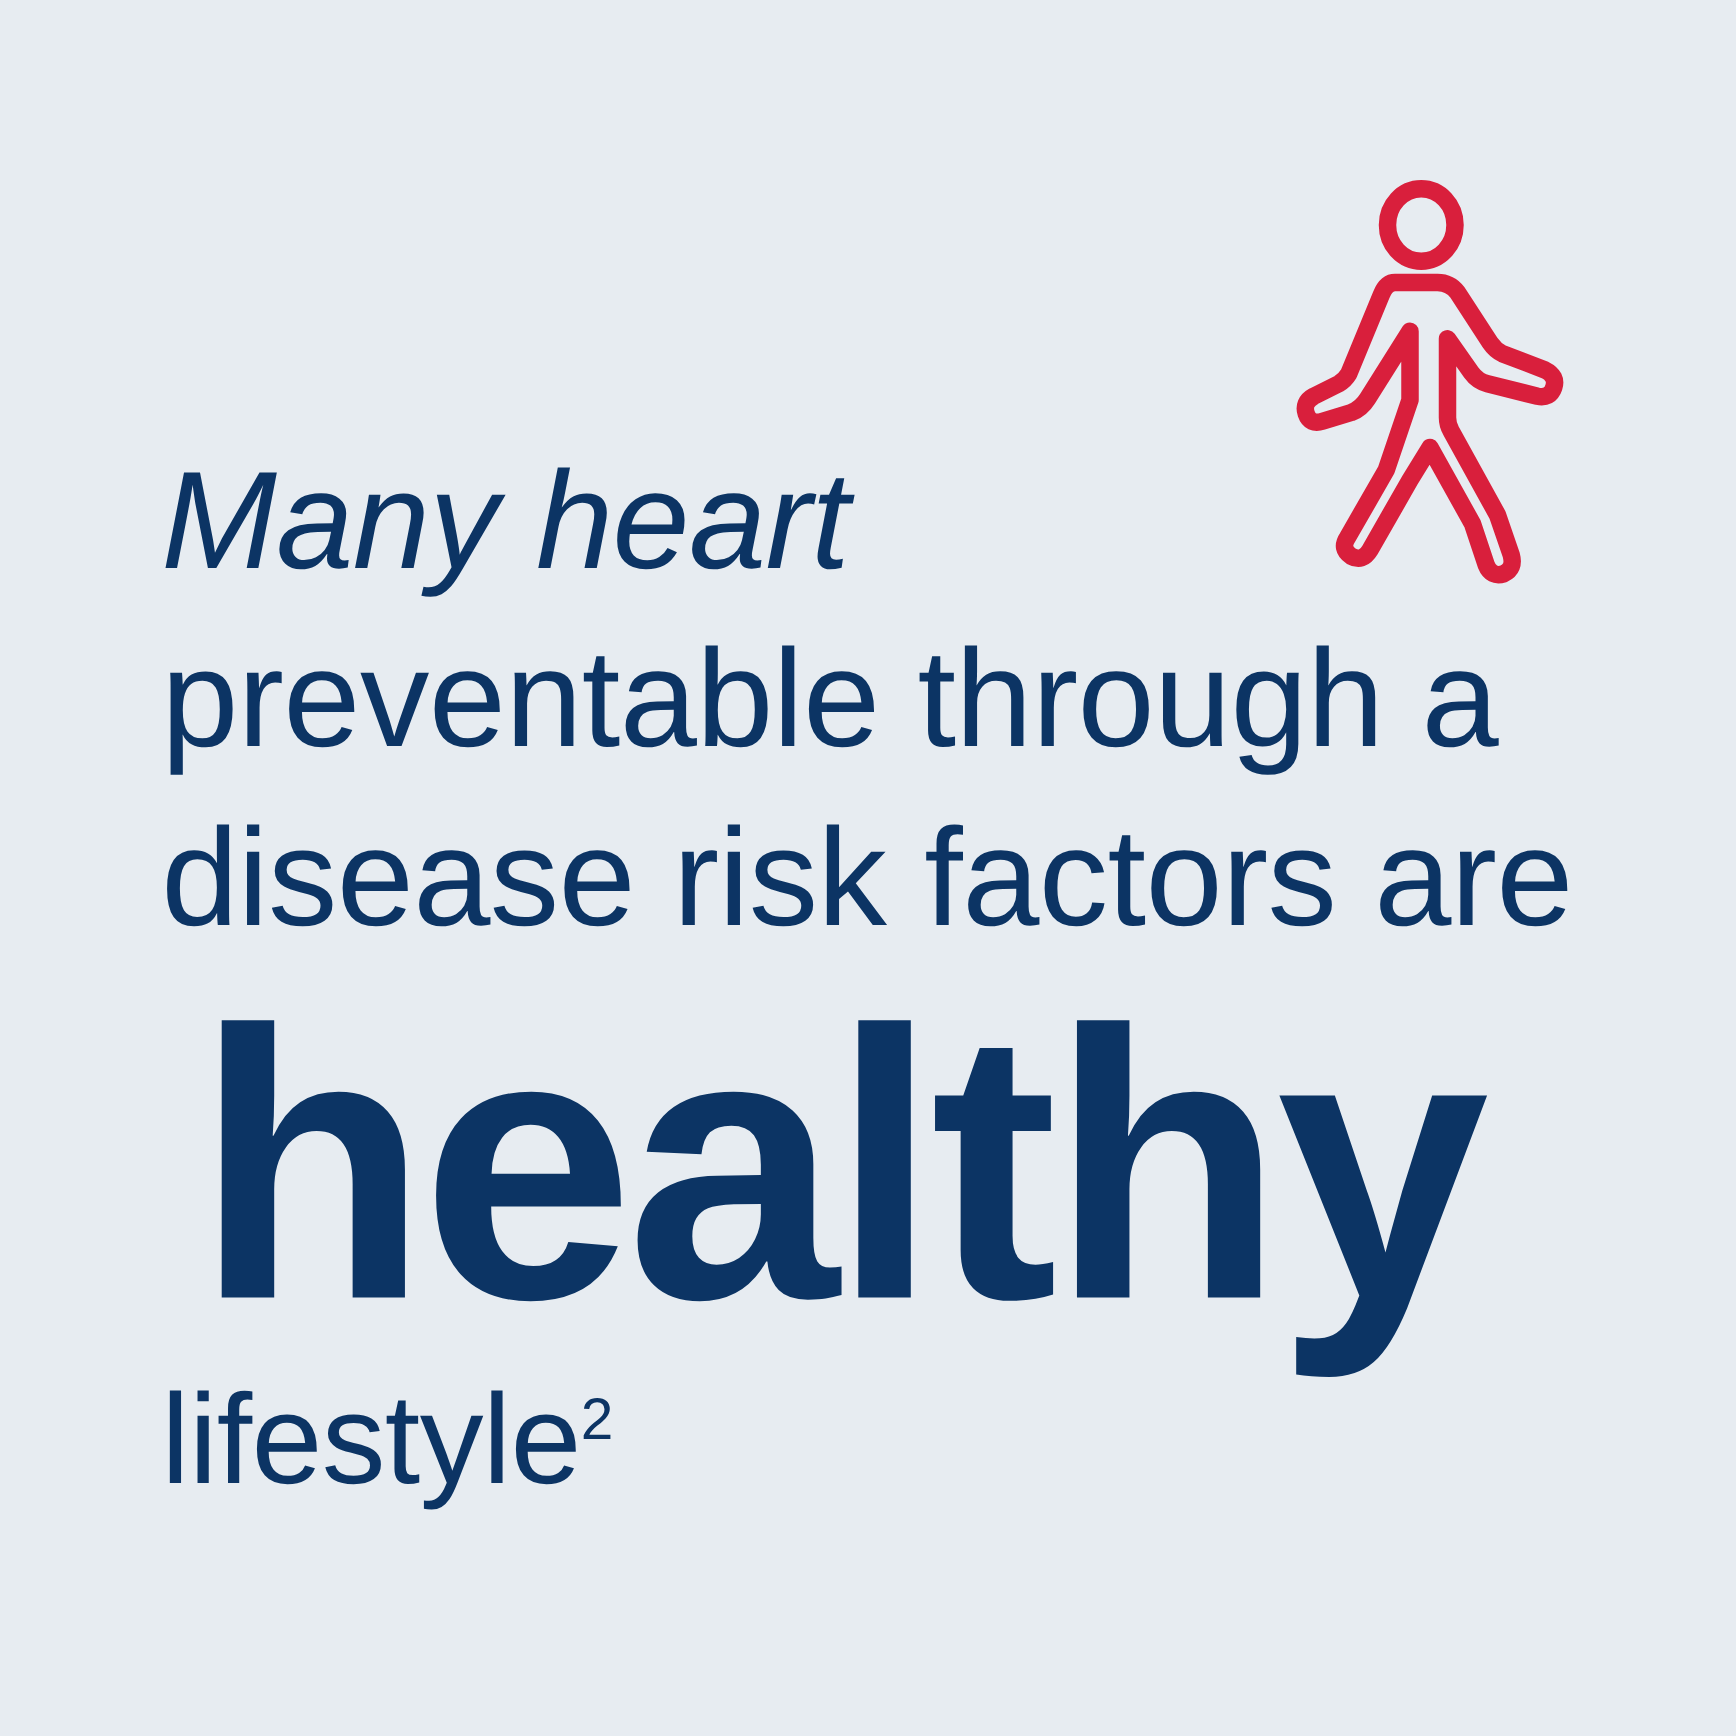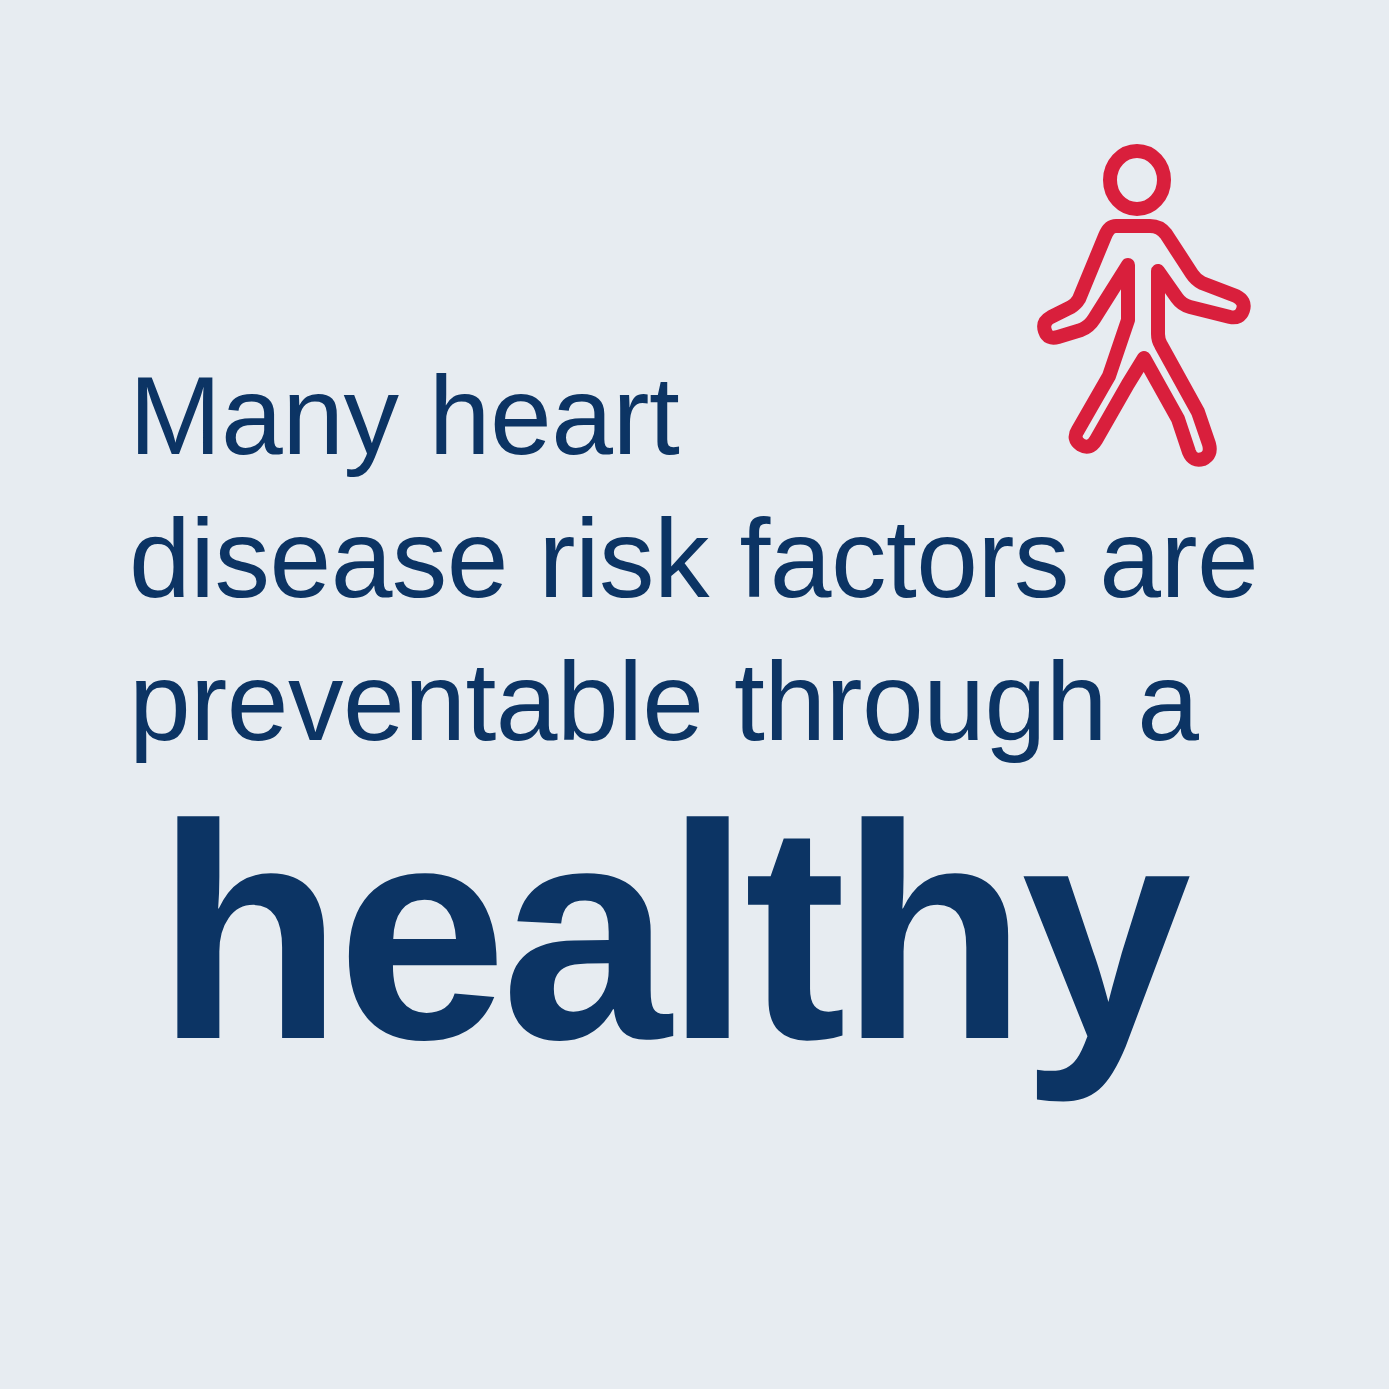--- a/index.html
+++ b/index.html
@@ -48,20 +48,21 @@
     font-family: "Liberation Sans", sans-serif;
     font-weight: 400;
     letter-spacing: -0.5px;
     white-space: nowrap;
   }
 
   .line-1 {
     font-size: 111px;
     line-height: 143px;
     height: 143px;
+    font-style: italic;
   }
   .line-2 {
     font-size: 111px;
     line-height: 143px;
     height: 143px;
   }
   .line-3 {
     font-size: 111px;
     line-height: 143px;
     height: 143px;
@@ -139,22 +140,25 @@
                Q 44 160 47 155
                L 73 92
                Q 77 82 84 82 Z"></path>
     </svg>
   </div>
 
   <div id="headline">
 
     <div class="line line-1">Many heart</div>
 
+    <div class="line line-3">preventable through a</div>
+
     <div class="line line-2">disease risk factors are</div>
-
-    <div class="line line-3">preventable through a</div>
 
     <div class="line-big">healthy</div>
 
+    <div class="line line-4">
+      <span>lifestyle</span><span class="sup">2</span>
+    </div>
 
   </div>
 
 </div>
 
 </body></html>

